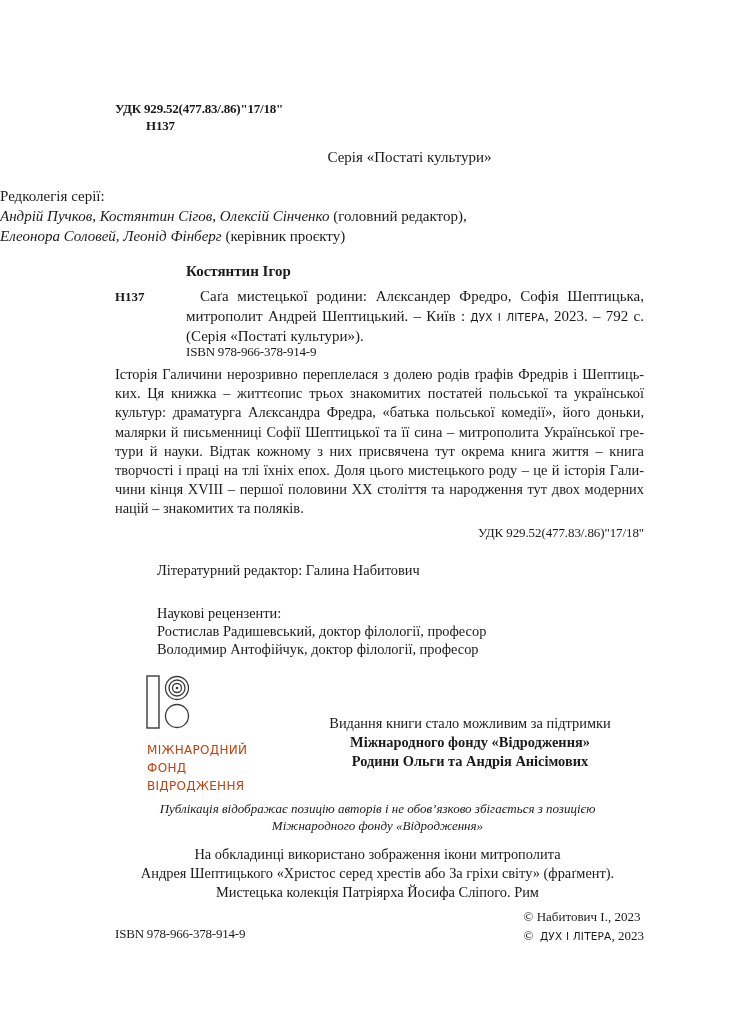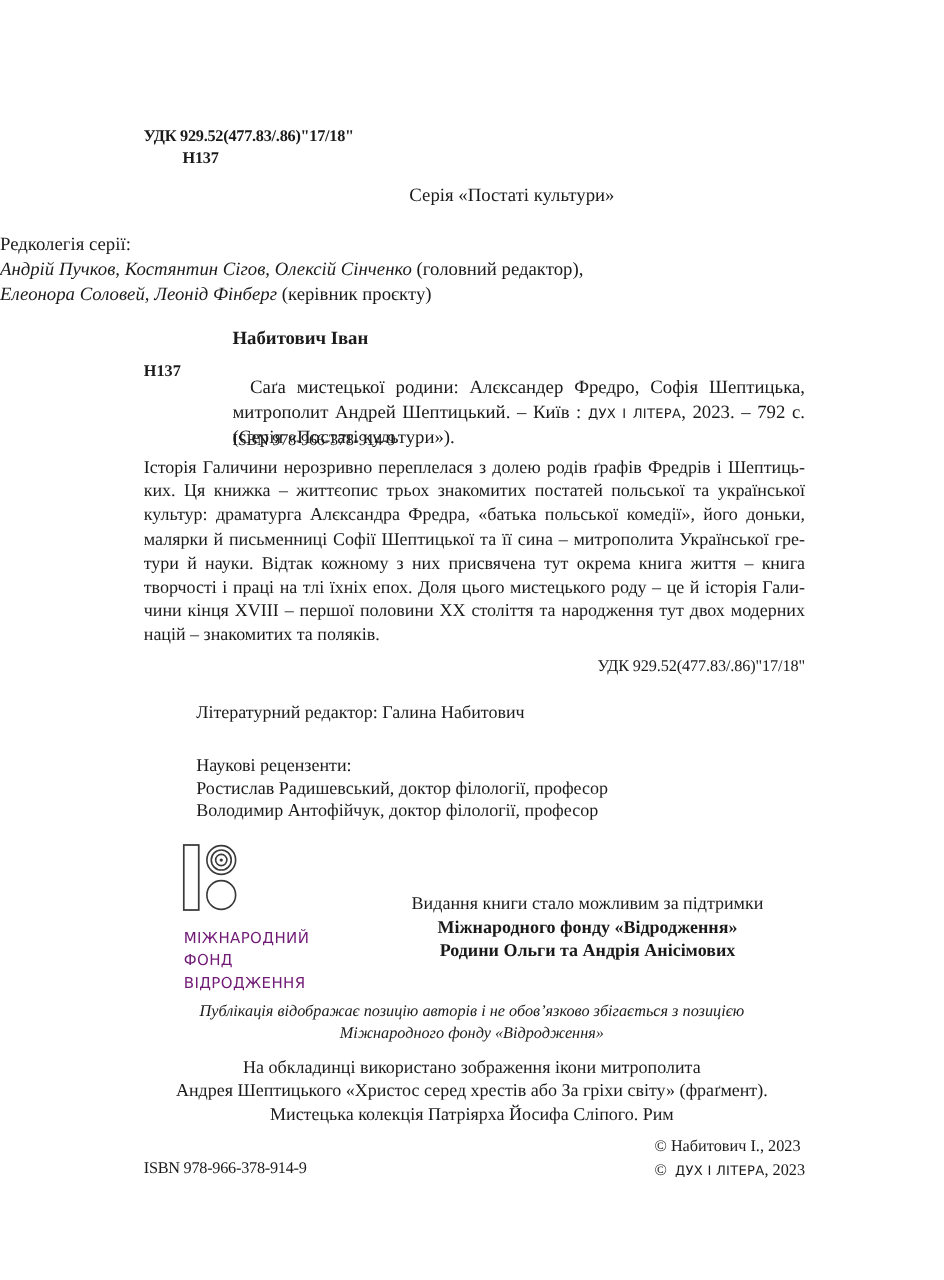--- a/index.html
+++ b/index.html
@@ -8,35 +8,35 @@
   .abs { position: absolute; }
   .bold { font-weight: bold; }
   .times { font-family: "Liberation Serif", serif; }
   .udk-top { left: 115px; top: 100px; font-size: 13px; font-weight: bold; line-height: 17px; letter-spacing: -0.2px; }
   .udk-top .h { padding-left: 31px; display: block; }
   .series { left: 0; width: 755px; top: 149px; font-size: 15px; text-align: center; margin-left: 32px; }
   .board { left: 0; width: 755px; top: 186px; font-size: 15px; text-align: left; line-height: 20px; }
   .board i { font-style: italic; }
   .author { left: 186px; top: 263px; font-size: 15px; font-weight: bold; }
   .hcode { left: 115px; top: 289px; font-size: 13px; font-weight: bold; }
-  .bib { left: 186px; top: 301px; width: 458px; font-size: 15px; line-height: 19.5px; }
+  .bib { left: 186px; top: 287px; width: 458px; font-size: 15px; line-height: 19.5px; }
   .bib .l { display: block; text-align: justify; text-align-last: justify; white-space: nowrap; }
   .bib .l.first { padding-left: 14px; }
   .bib .l.last { text-align-last: left; }
   .sc { font-family: "DejaVu Sans", sans-serif; font-size: 10.5px; letter-spacing: 0.2px; }
   .isbn1 { left: 186px; top: 344px; font-size: 13px; letter-spacing: -0.2px; }
   .abstract { left: 115px; top: 365px; width: 529px; font-size: 14.4px; line-height: 19.2px; }
   .abstract .l { display: block; text-align: justify; text-align-last: justify; white-space: nowrap; }
   .abstract .l.last { text-align-last: left; }
   .udk-right { right: 111px; top: 525px; font-size: 13px; letter-spacing: -0.1px; }
   .editors { left: 157px; top: 561px; font-size: 14.4px; line-height: 18px; }
   .editors .l, .reviewers .l { display: block; }
   .reviewers { left: 157px; top: 604px; font-size: 14.4px; line-height: 18px; }
   .logo { left: 146px; top: 675px; width: 110px; }
-  .logo-text { left: 147px; top: 741px; font-family: "DejaVu Sans", sans-serif; font-size: 12px; line-height: 18px; color: #701a75; letter-spacing: 0.3px; }
+  .logo-text { left: 147px; top: 741px; font-family: "DejaVu Sans", sans-serif; font-size: 12px; line-height: 18px; color: #c2410c; letter-spacing: 0.3px; }
   .logo-text .l { display: block; }
   .support { left: 290px; width: 360px; top: 714px; font-size: 14.4px; line-height: 19px; text-align: center; }
   .support .l { display: block; }
   .disclaimer { left: 0; width: 755px; top: 800px; font-size: 13px; line-height: 17px; text-align: center; font-style: italic; }
   .disclaimer .l { display: block; }
   .cover { left: 0; width: 755px; top: 845px; font-size: 14.4px; line-height: 19px; text-align: center; }
   .cover .l { display: block; }
   .copy { right: 111px; top: 907px; font-size: 13px; line-height: 19px; text-align: left; }
   .copy .l { display: block; }
   .isbn2 { left: 115px; top: 926px; font-size: 13px; letter-spacing: -0.2px; }
@@ -54,21 +54,21 @@
 <div class="abs board">
   <div>Редколегія серії:</div>
   <div>
     <i>Андрій Пучков, Костянтин Сігов, Олексій Сінченко</i><span> (головний редактор),</span>
   </div>
   <div>
     <i>Елеонора Соловей, Леонід Фінберг</i><span> (керівник проєкту)</span>
   </div>
 </div>
 
-<div class="abs author">Набитович Іван</div>
+<div class="abs author">Костянтин Ігор</div>
 <div class="abs hcode">Н137</div>
 <div class="abs bib">
   <span class="l first">Саґа мистецької родини: Алєксандер Фредро, Софія Шептицька,</span>
   <span class="l"><span>митрополит Андрей Шептицький. – Київ : </span><span class="sc">ДУХ І ЛІТЕРА</span><span>, 2023. – 792 с.</span></span>
   <span class="l last">(Серія «Постаті культури»).</span>
 </div>
 <div class="abs isbn1">ISBN 978-966-378-914-9</div>
 
 <div class="abs abstract">
   <span class="l">Історія Галичини нерозривно переплелася з долею родів ґрафів Фредрів і Шептиць-</span>

